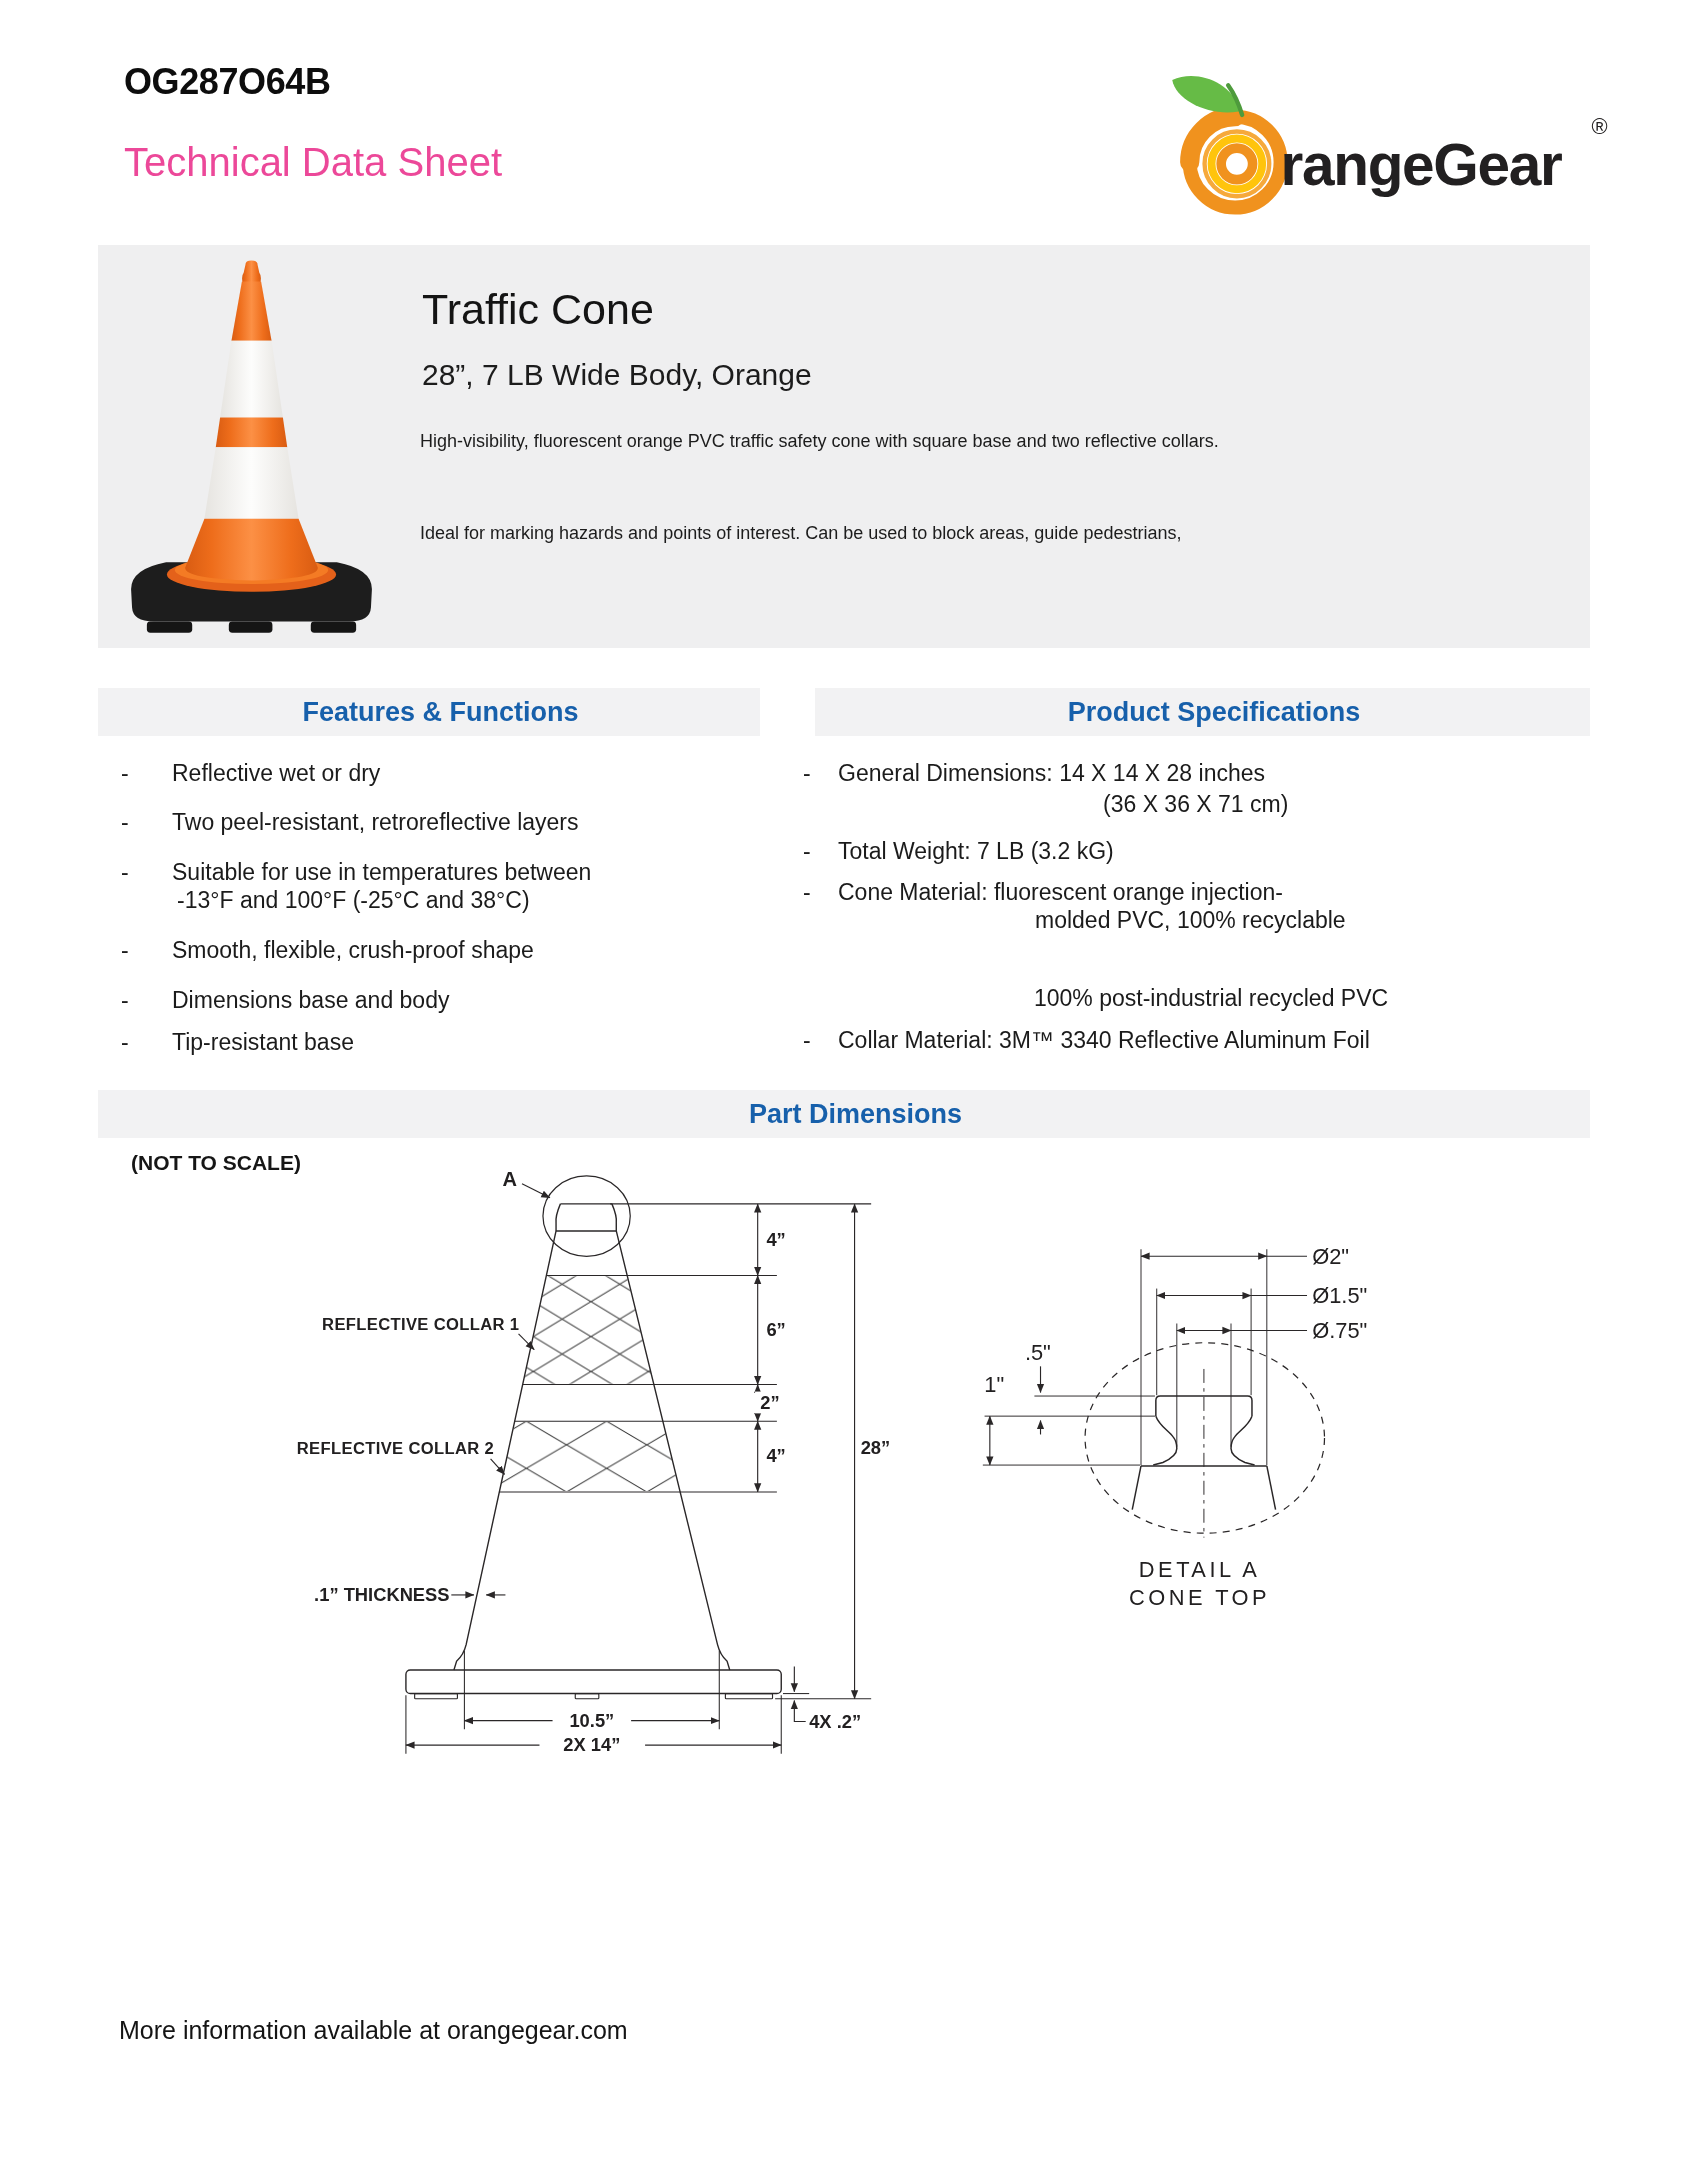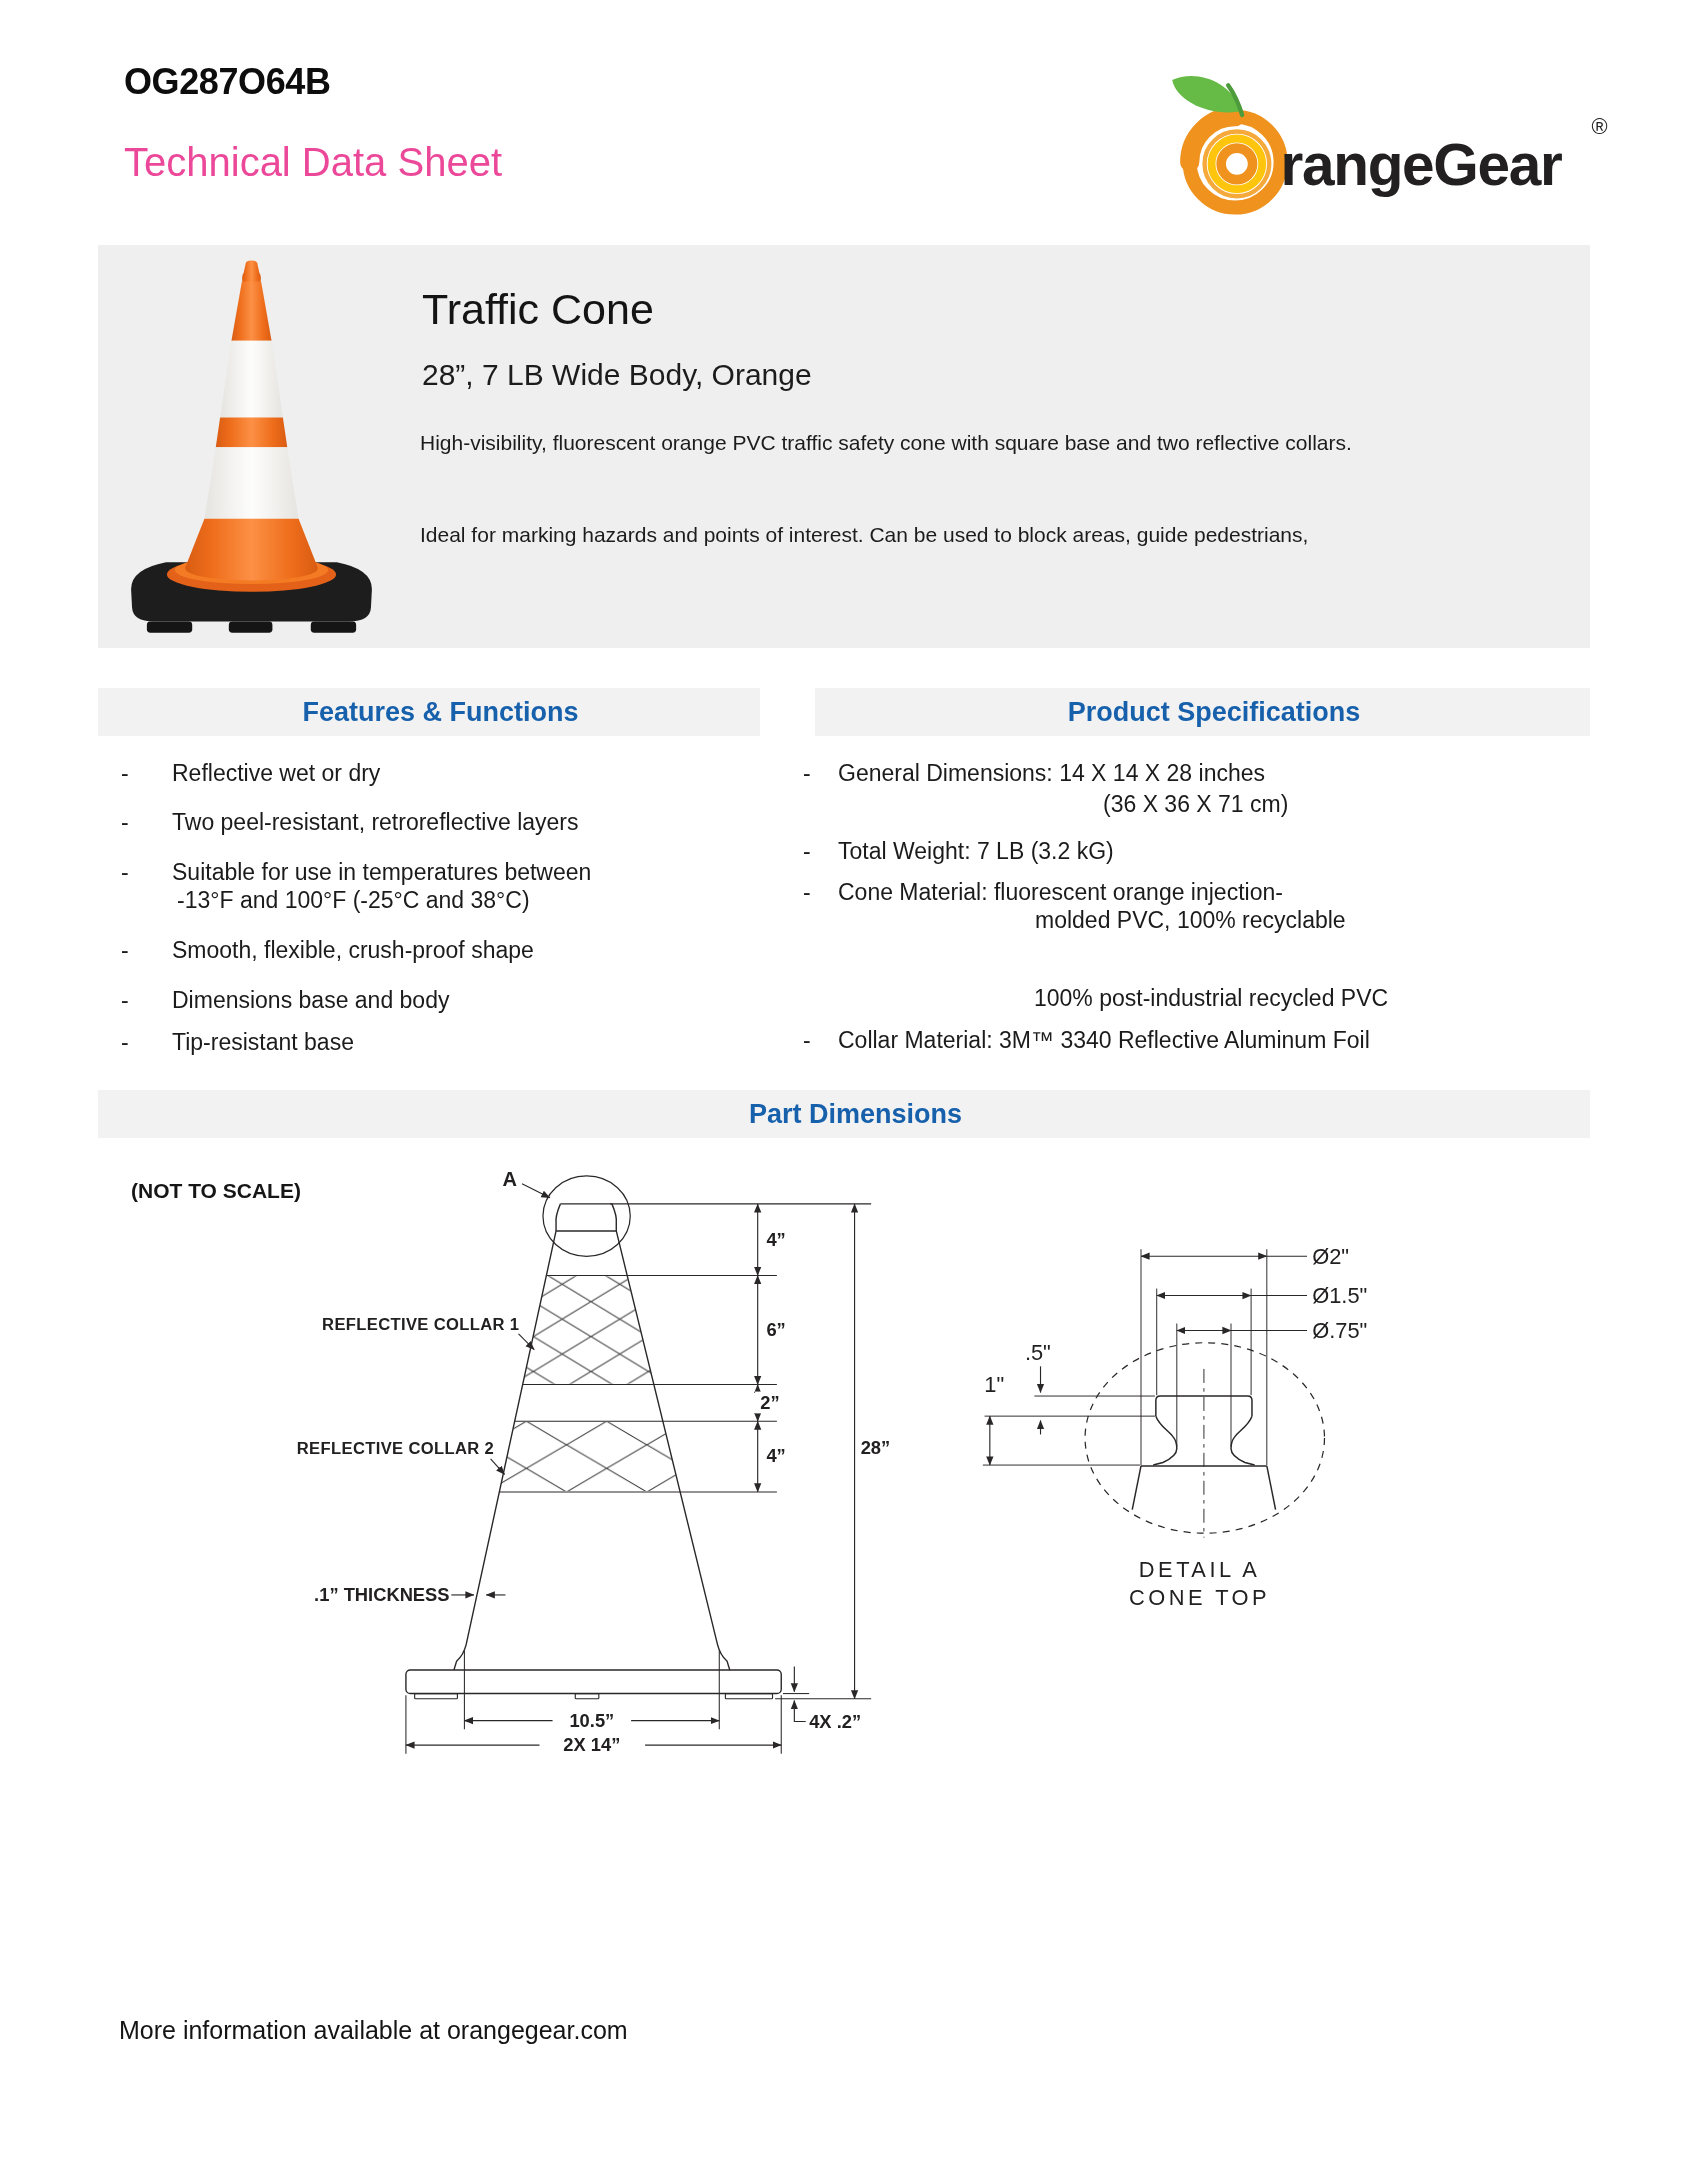--- a/index.html
+++ b/index.html
@@ -8,36 +8,36 @@
   .abs{position:absolute;white-space:nowrap;}
   
   .code{left:124px;top:61px;font-size:36px;font-weight:bold;color:#0d0d0d;letter-spacing:-0.4px;}
   .doctype{left:124px;top:140px;font-size:40px;color:#ec4899;}
   .logo{left:1167px;top:31px;}
   
   .hero-bg{left:98px;top:245px;width:1492px;height:403px;background:#efeff0;}
   .photo{left:112px;top:255px;}
   .hero-title{left:422px;top:285px;font-size:43px;color:#141414;}
   .hero-sub{left:422px;top:358px;font-size:30px;color:#1c1c1c;}
-  .hero-line{left:420px;font-size:21px;color:#1c1c1c;}
+  .hero-line{left:420px;font-size:18px;color:#1c1c1c;}
   
   .bar{position:absolute;height:48px;background:#f2f2f3;text-align:center;}
   .bar span{display:block;padding-left:23px;line-height:49px;
             font-size:27px;font-weight:bold;color:#1760ab;}
   .bar-feat{left:98px;top:688px;width:662px;}
   .bar-spec{left:815px;top:688px;width:775px;}
   .bar-dims{left:98px;top:1090px;width:1492px;}
   
   .fi,.si{position:absolute;font-size:23px;color:#1b1b1b;white-space:nowrap;}
   .fi{left:121px;}
   .si{left:803px;}
   .fi .dash{display:inline-block;width:51px;}
   .si .dash{display:inline-block;width:35px;}
   .l2{position:absolute;font-size:23px;color:#1b1b1b;white-space:nowrap;}
-  .note{left:131px;top:1151px;font-size:21px;font-weight:600;color:#161616;margin-top:28px;}
+  .note{left:131px;top:1151px;font-size:21px;font-weight:600;color:#161616;}
   .footer{left:119px;top:2016px;font-size:25px;color:#141414;}
   
   svg text{font-family:"Liberation Sans",sans-serif;fill:#222021;}
   .dwg{left:245px;top:1162px;}
   .dtl{left:961px;top:1223px;}
   .dimlabel{font-size:21px;font-weight:bold;}
   .calloutlabel{font-size:19px;font-weight:bold;letter-spacing:0.4px;}
   .dtllabel{font-size:25px;}
   .dtltitle{font-size:25px;letter-spacing:4px;}
 </style>

